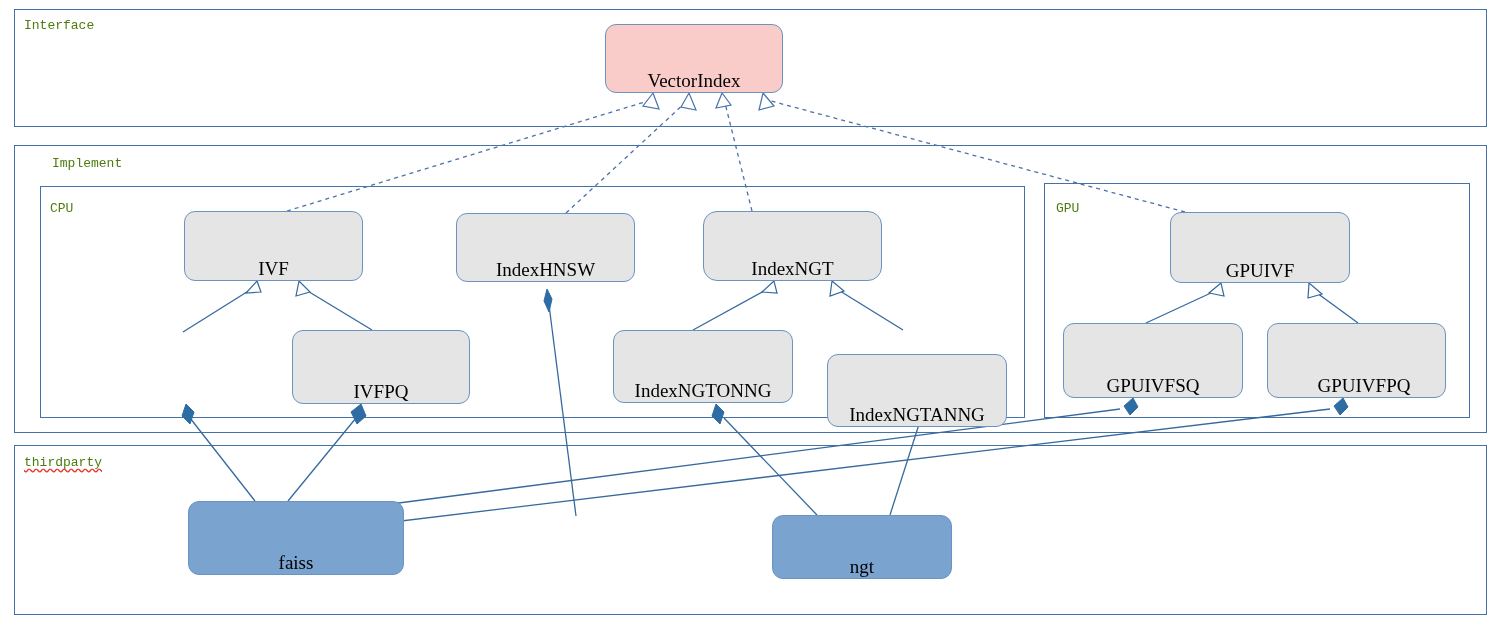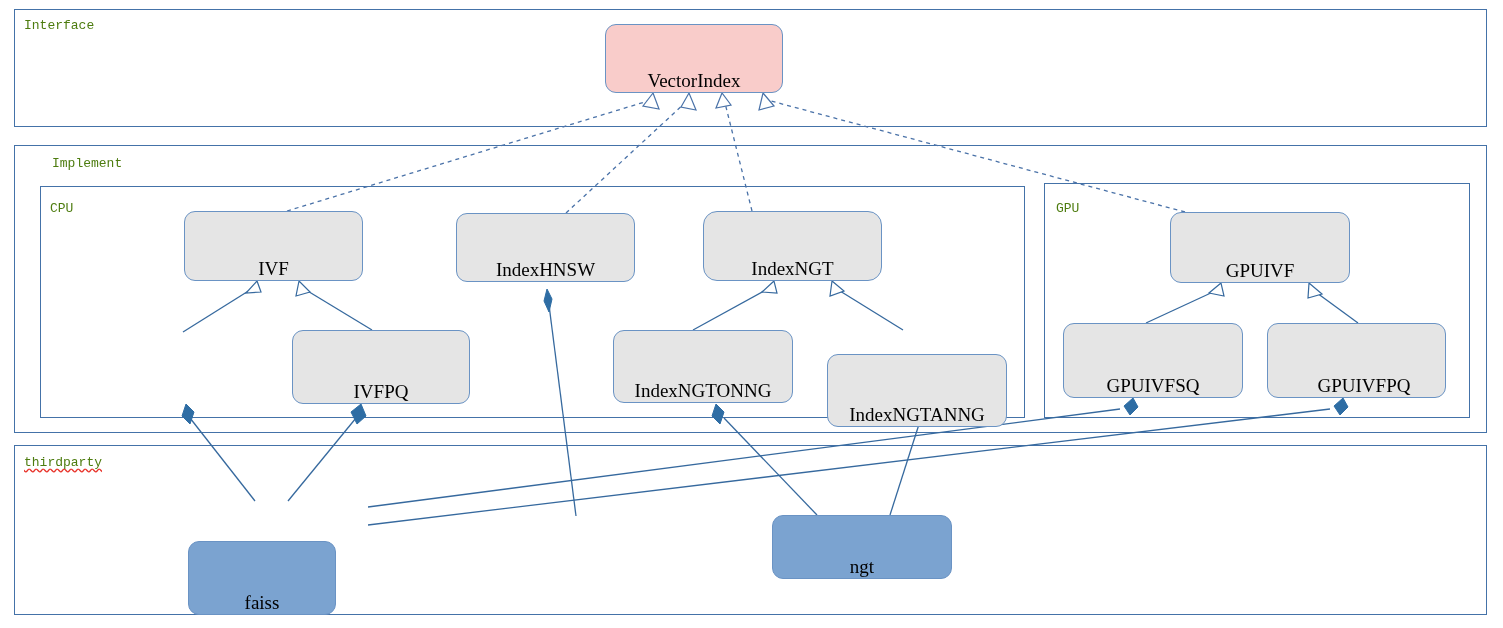--- a/index.html
+++ b/index.html
@@ -228,21 +228,21 @@
   </div>
 
   <div class="node node-impl" style="left:1063px; top:323px; width:180px; height:75px;">
     <span>GPUIVFSQ</span>
   </div>
 
   <div class="node node-impl" style="left:1267px; top:323px; width:179px; height:75px;padding-left:15px;">
     <span>GPUIVFPQ</span>
   </div>
 
-  <div class="node node-third" style="left:188px; top:501px; width:148px; height:74px;margin-top:40px;">
+  <div class="node node-third" style="left:188px; top:501px; width:216px; height:74px;">
     <span>faiss</span>
   </div>
 
 
   <div class="node node-third" style="left:772px; top:515px; width:180px; height:64px;">
     <span>ngt</span>
   </div>
 
 </div>
 

